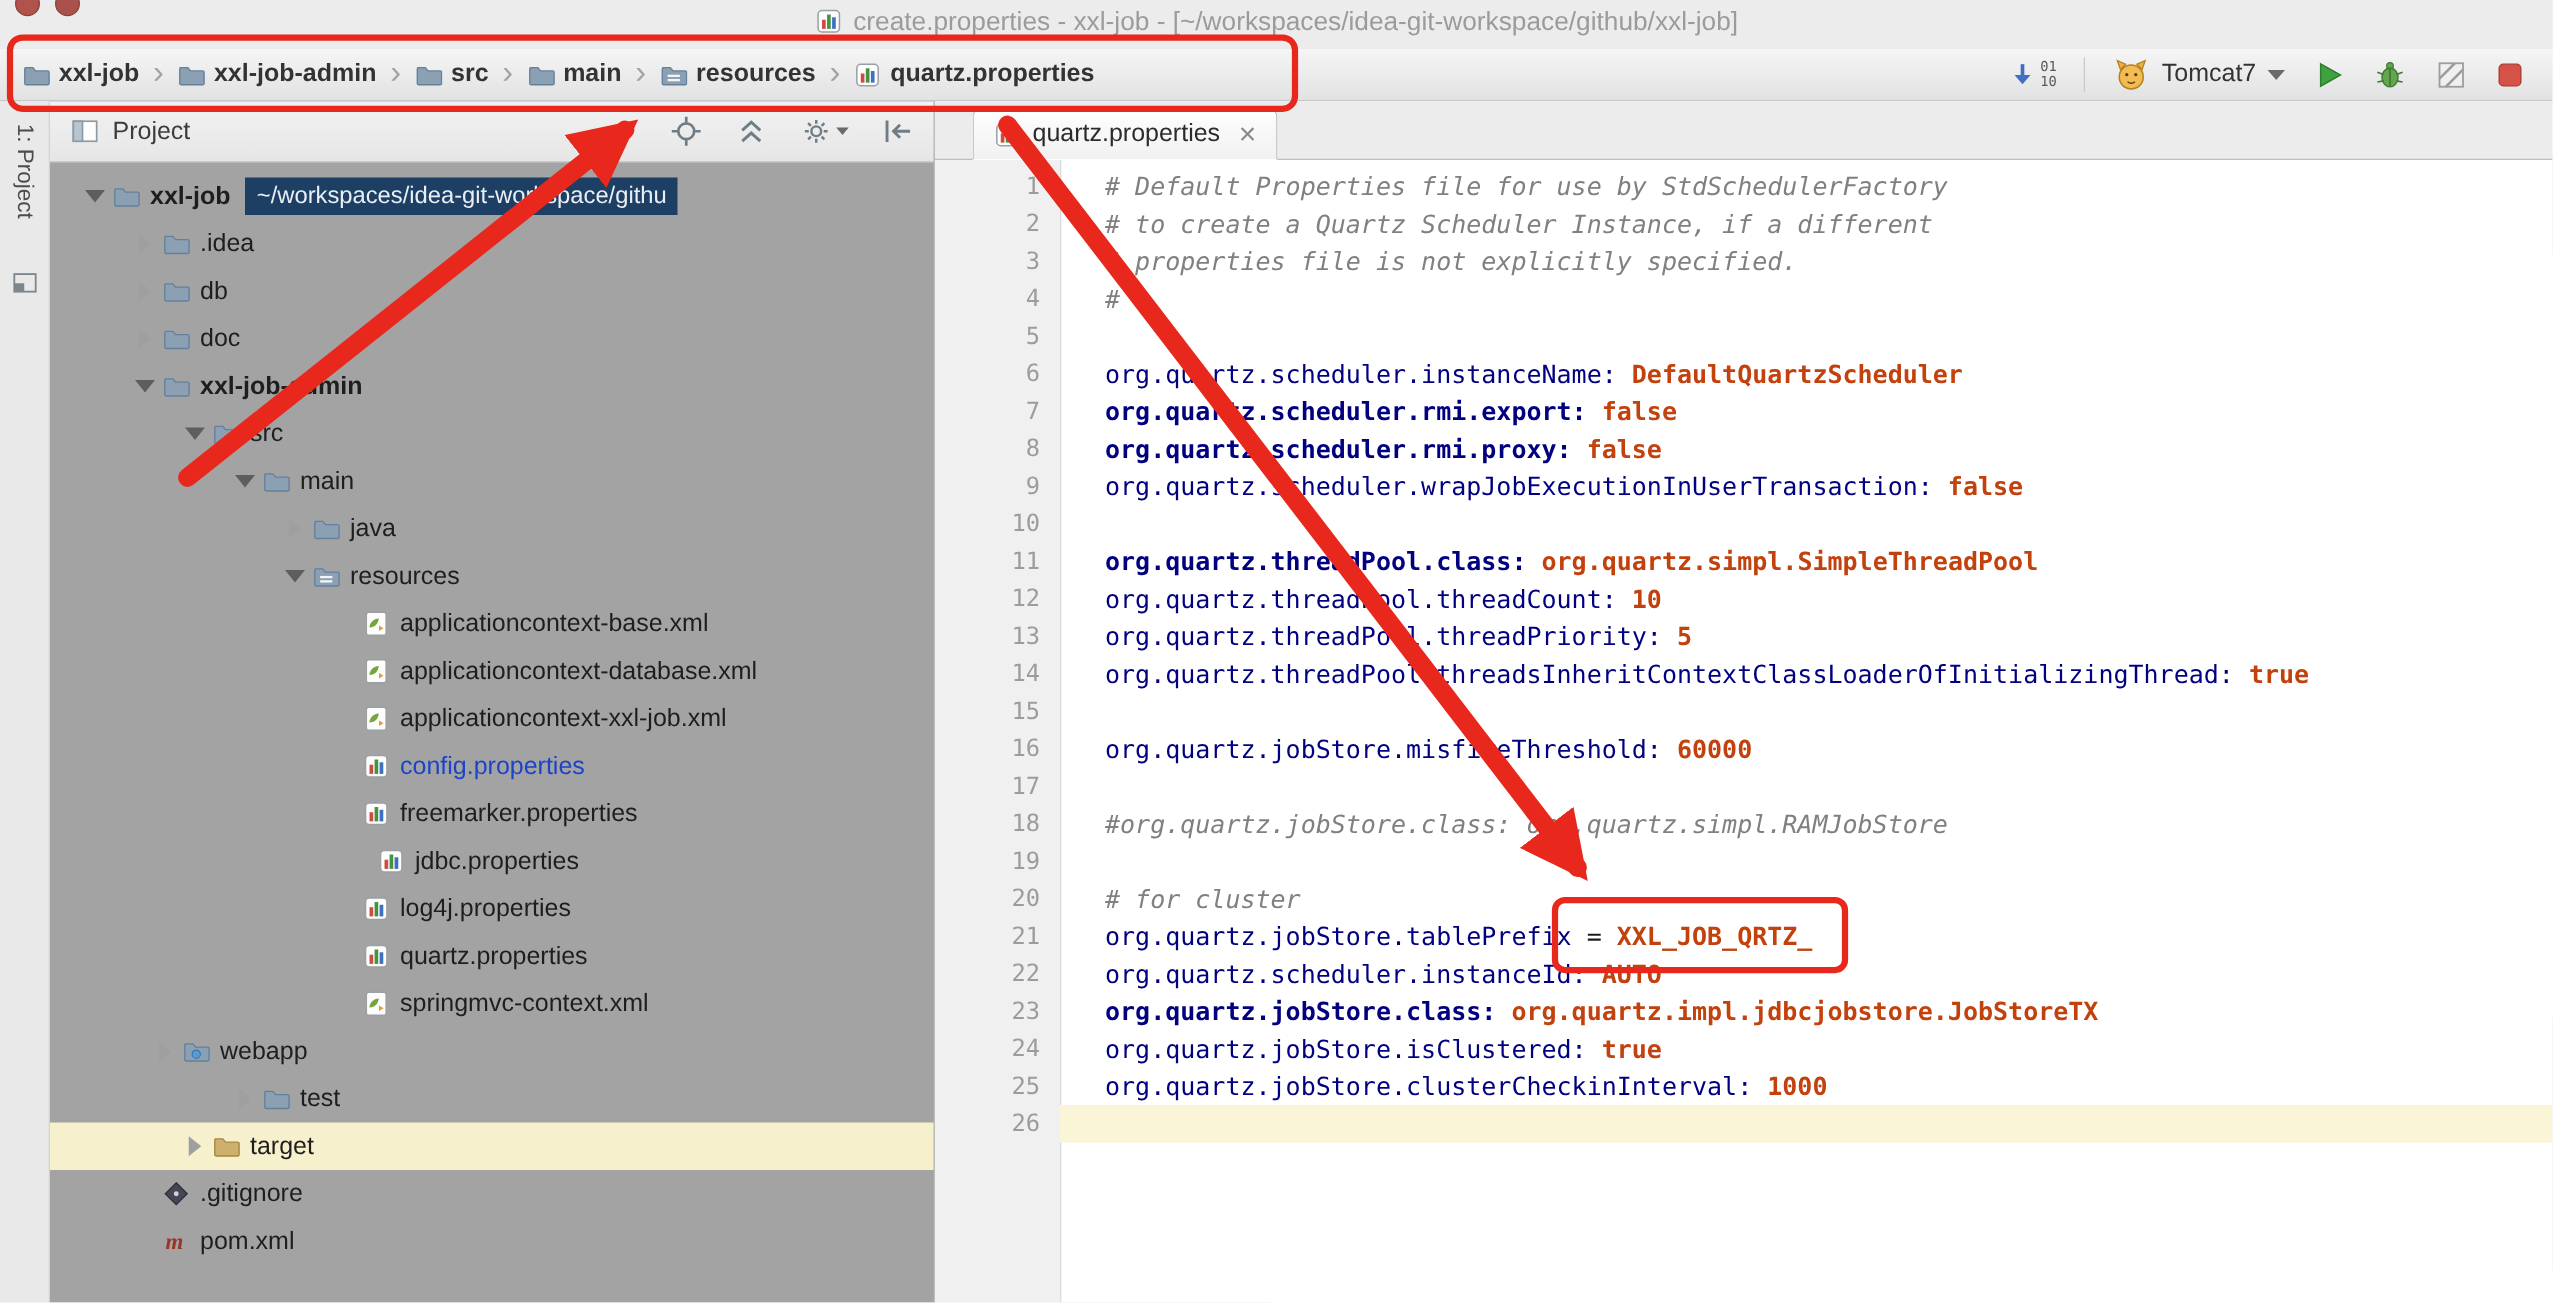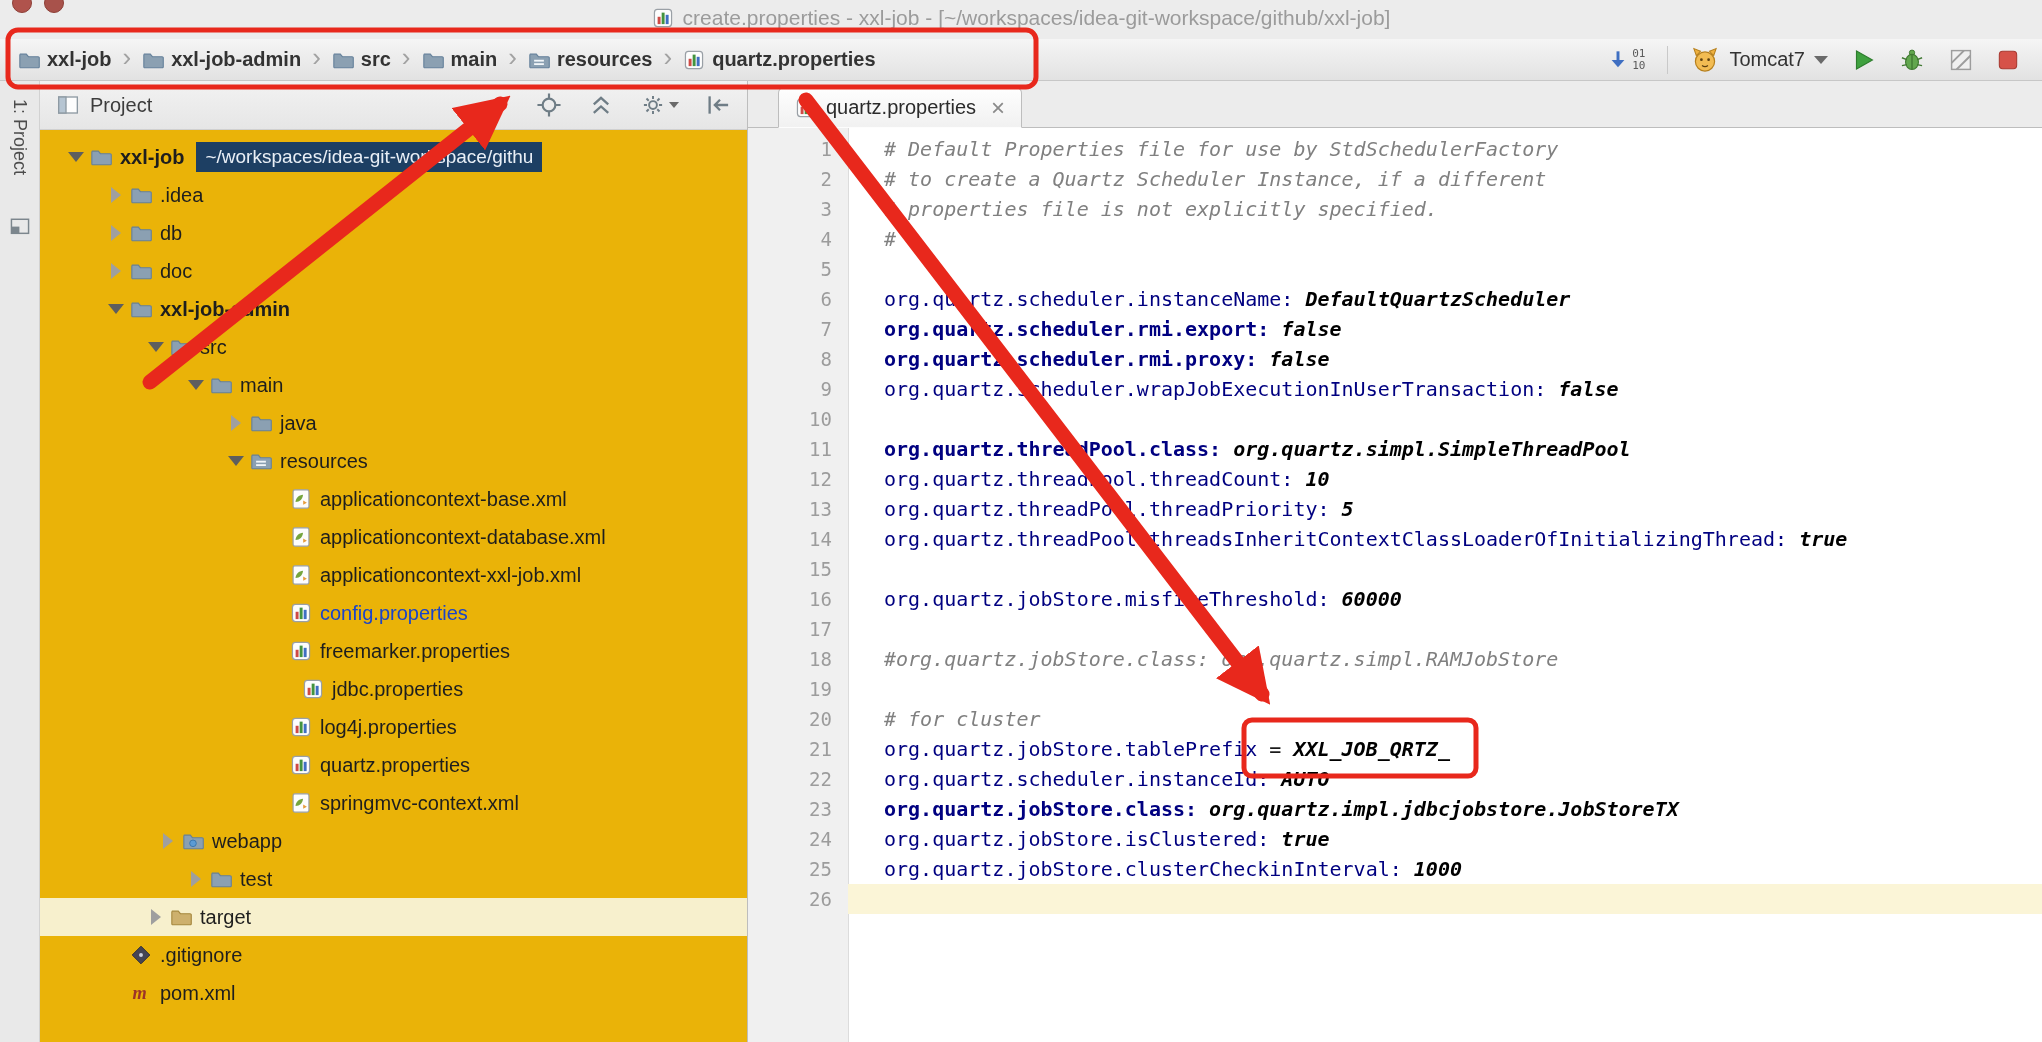--- a/index.html
+++ b/index.html
@@ -30,21 +30,21 @@
 
   
   #main{position:absolute;top:81px;left:0;right:0;bottom:0;display:flex;}
 
   
   #tool-strip{width:39px;background:#e9e9e9;border-right:1px solid #d2d2d2;position:relative;flex:none;}
   .strip-label{position:absolute;top:18px;left:50%;transform:translateX(-50%);writing-mode:vertical-rl;font-size:18px;color:#4c4c4c;white-space:nowrap;}
   .strip-icon{position:absolute;top:134px;left:50%;transform:translateX(-50%);}
 
   
-  #project-panel{width:707px;flex:none;background:#eab308;border-right:1px solid #bdbdbd;display:flex;flex-direction:column;overflow:hidden;}
+  #project-panel{width:707px;flex:none;background:#a3a3a3;border-right:1px solid #bdbdbd;display:flex;flex-direction:column;overflow:hidden;}
   #project-header{height:49px;flex:none;background:linear-gradient(#f2f2f2,#e6e6e6);border-bottom:1px solid #d0d0d0;display:flex;align-items:center;gap:10px;padding:0 16px;box-sizing:border-box;}
   .ph-title{font-size:20px;color:#3c3c3c;}
   .ph-icons{margin-left:auto;display:flex;align-items:center;gap:26px;}
   .ph-icons .tb-btn{gap:3px;}
   #project-tree{flex:1;overflow:hidden;padding-top:8px;position:relative;}
   .tree-row{height:38px;display:flex;align-items:center;font-size:20px;color:#1e1e1e;white-space:nowrap;}
   .tree-row.hl{background:#f7f0cd;}
   .twisty{width:24px;height:24px;flex:none;display:inline-flex;align-items:center;justify-content:center;}
   .twisty.expanded::before{content:"";border-left:8px solid transparent;border-right:8px solid transparent;border-top:10px solid #5e5e5e;}
   .twisty.collapsed::before{content:"";border-top:8px solid transparent;border-bottom:8px solid transparent;border-left:10px solid #9f9f9f;}
@@ -61,21 +61,21 @@
   #code-wrap{flex:1;position:relative;overflow:hidden;font-family:"DejaVu Sans Mono",monospace;font-size:20px;}
   #gutter-bg{position:absolute;left:0;top:0;bottom:0;width:100px;background:#f0f0f0;border-right:1px solid #dcdcdc;}
   #code-lines{position:relative;padding-top:6px;}
   .line{display:flex;height:30px;line-height:30px;}
   .line .ln{width:100px;flex:none;text-align:right;padding-right:16px;box-sizing:border-box;color:#9c9c9c;font-size:19px;}
   .line .lc{flex:1;padding-left:36px;white-space:pre;}
   .line.caret .lc{background:#fbf5d7;}
   .seg-c{color:#808080;font-style:italic;}
   .seg-k{color:#000080;}
   .seg-k.b{font-weight:700;}
-  .seg-v{color:#000000;font-weight:700;font-style:italic;}
+  .seg-v{color:#c2410c;font-weight:700;}
   .seg-s{color:#1a1a1a;}
 
   
   #annotations{position:absolute;inset:0;z-index:100;pointer-events:none;}
 </style>
 </head>
 <body>
 
 <div id="app">
 
@@ -455,21 +455,21 @@
             <span class="twisty none"></span>
             <span class="ic">
               <svg width="22" height="22" viewBox="0 0 18 18">
                 <rect x="2.5" y="1.5" width="13" height="15" rx="1.5" fill="#fdfdfd" stroke="#9aa0a6"></rect>
                 <path d="M4.5 11.5c.3-3.4 2.6-5.6 6.2-5.9-.6 3.8-2.4 5.7-6.2 5.9z" fill="#76a53f"></path>
                 <path d="M10.8 10.2l3 1.8-3 1.8z" fill="#e59b3c"></path>
               </svg>
             </span>
             <span class="tree-label">springmvc-context.xml</span>
           </div>
-          <div class="tree-row" style="padding-left: 116px;">
+          <div class="tree-row" style="padding-left: 80px;">
             <span class="twisty collapsed"></span>
             <span class="ic">
               <svg width="22" height="22" viewBox="0 0 18 18">
                 <path d="M1.5 4.2h5.3l1.7 2.1h8a.9.9 0 0 1 .9.9v7.3a.9.9 0 0 1-.9.9H2.4a.9.9 0 0 1-.9-.9V5.1a.9.9 0 0 1 .9-.9z" fill="#8ba0b2" stroke="#64809a" stroke-width="0.9"></path>
                 <circle cx="9" cy="10.9" r="2.7" fill="#5b9bd5" stroke="#3a77ae" stroke-width="0.8"></circle>
               </svg>
             </span>
             <span class="tree-label">webapp</span>
           </div>
           <div class="tree-row" style="padding-left: 144px;">

